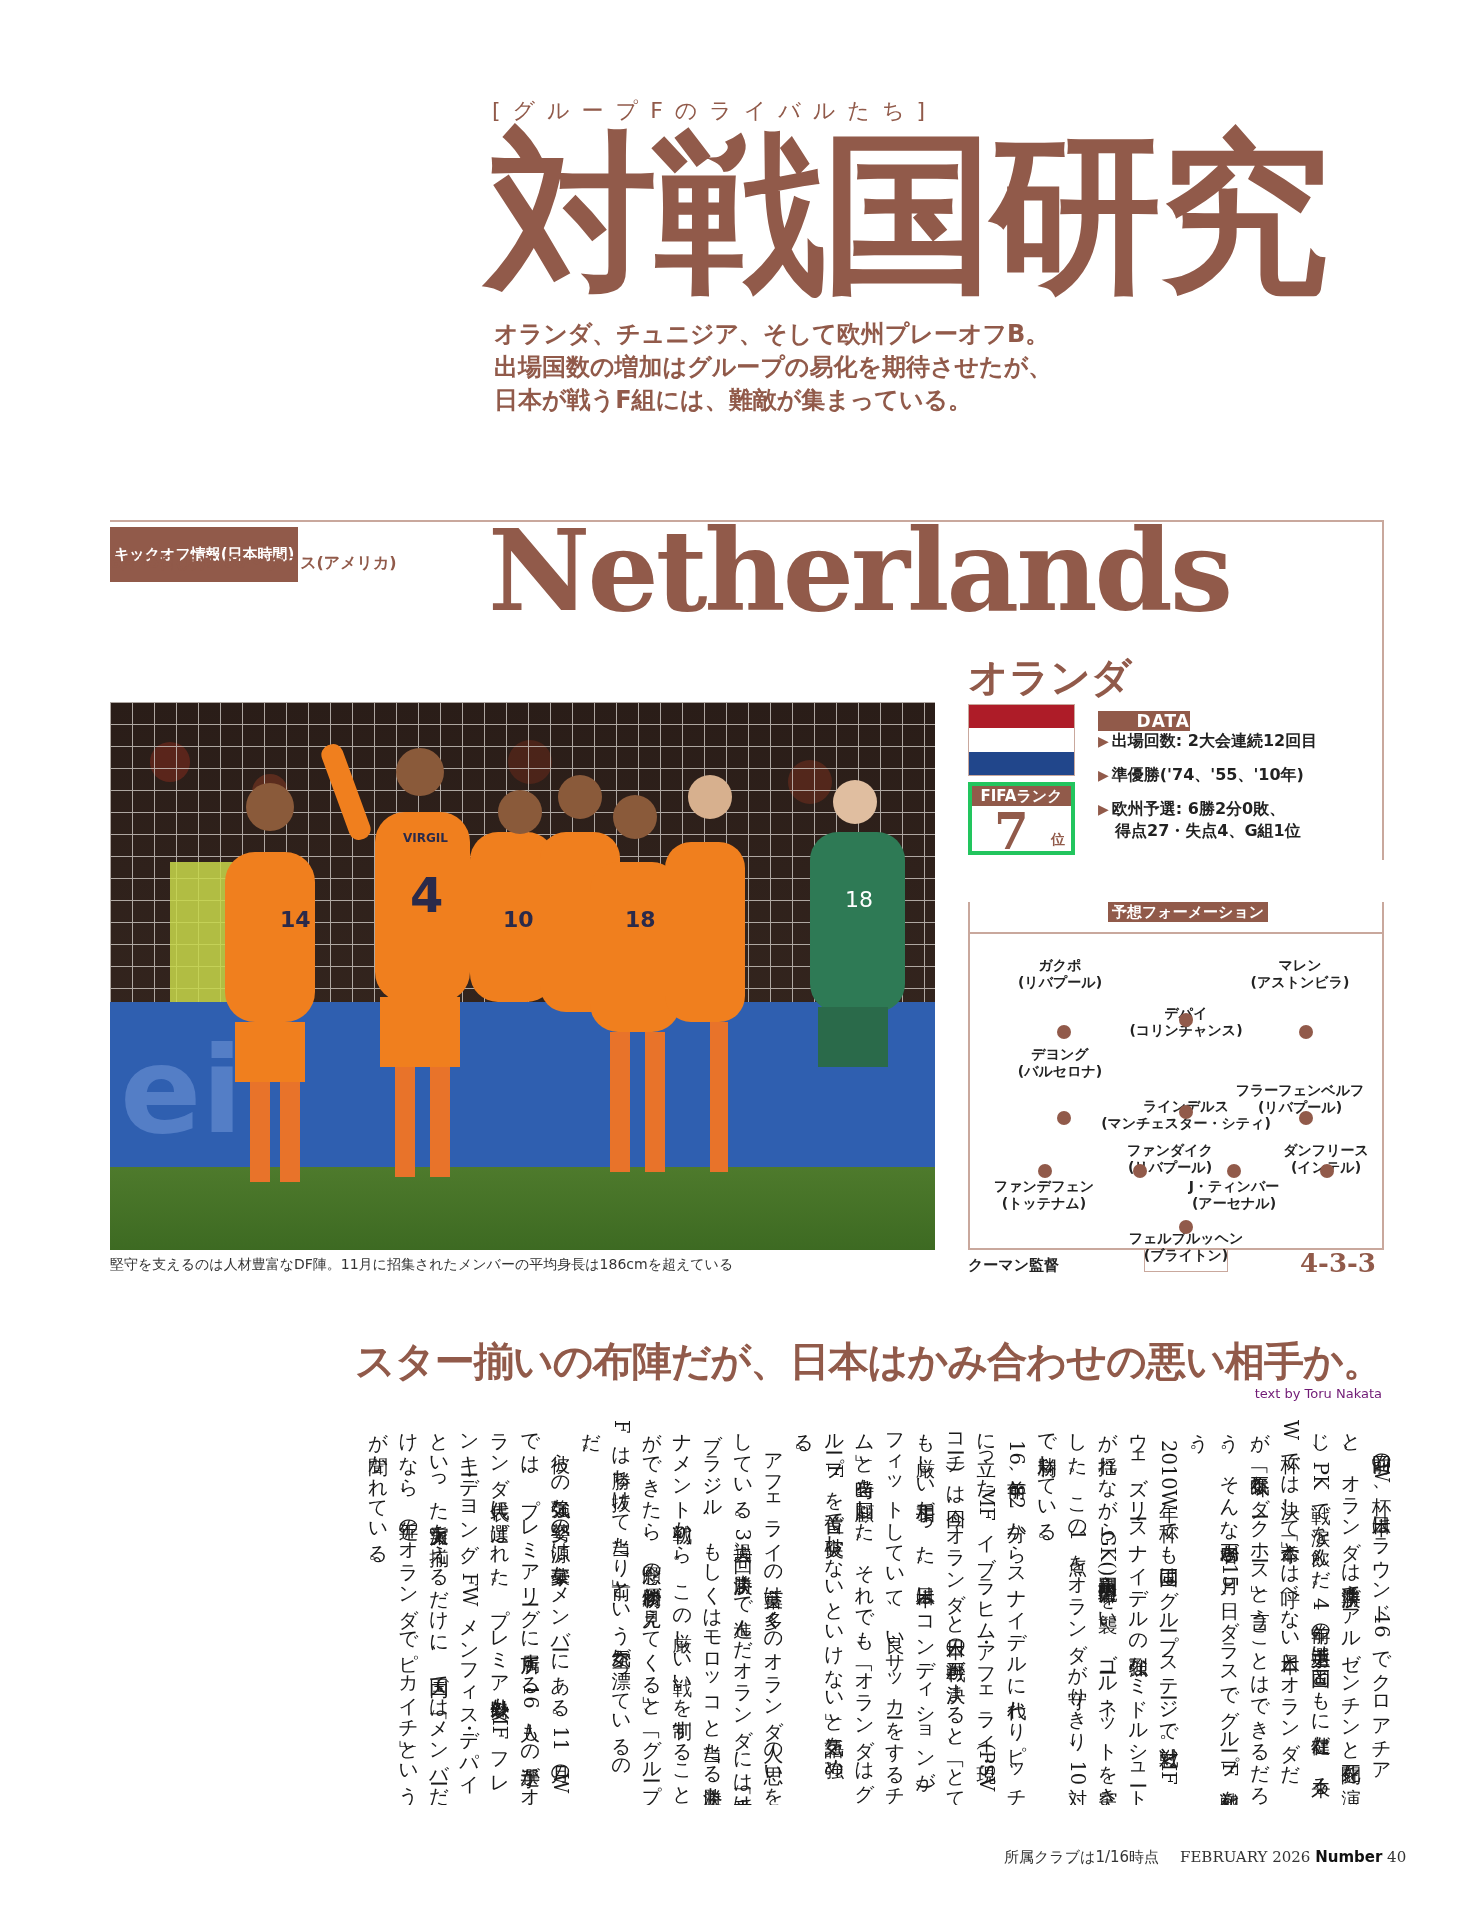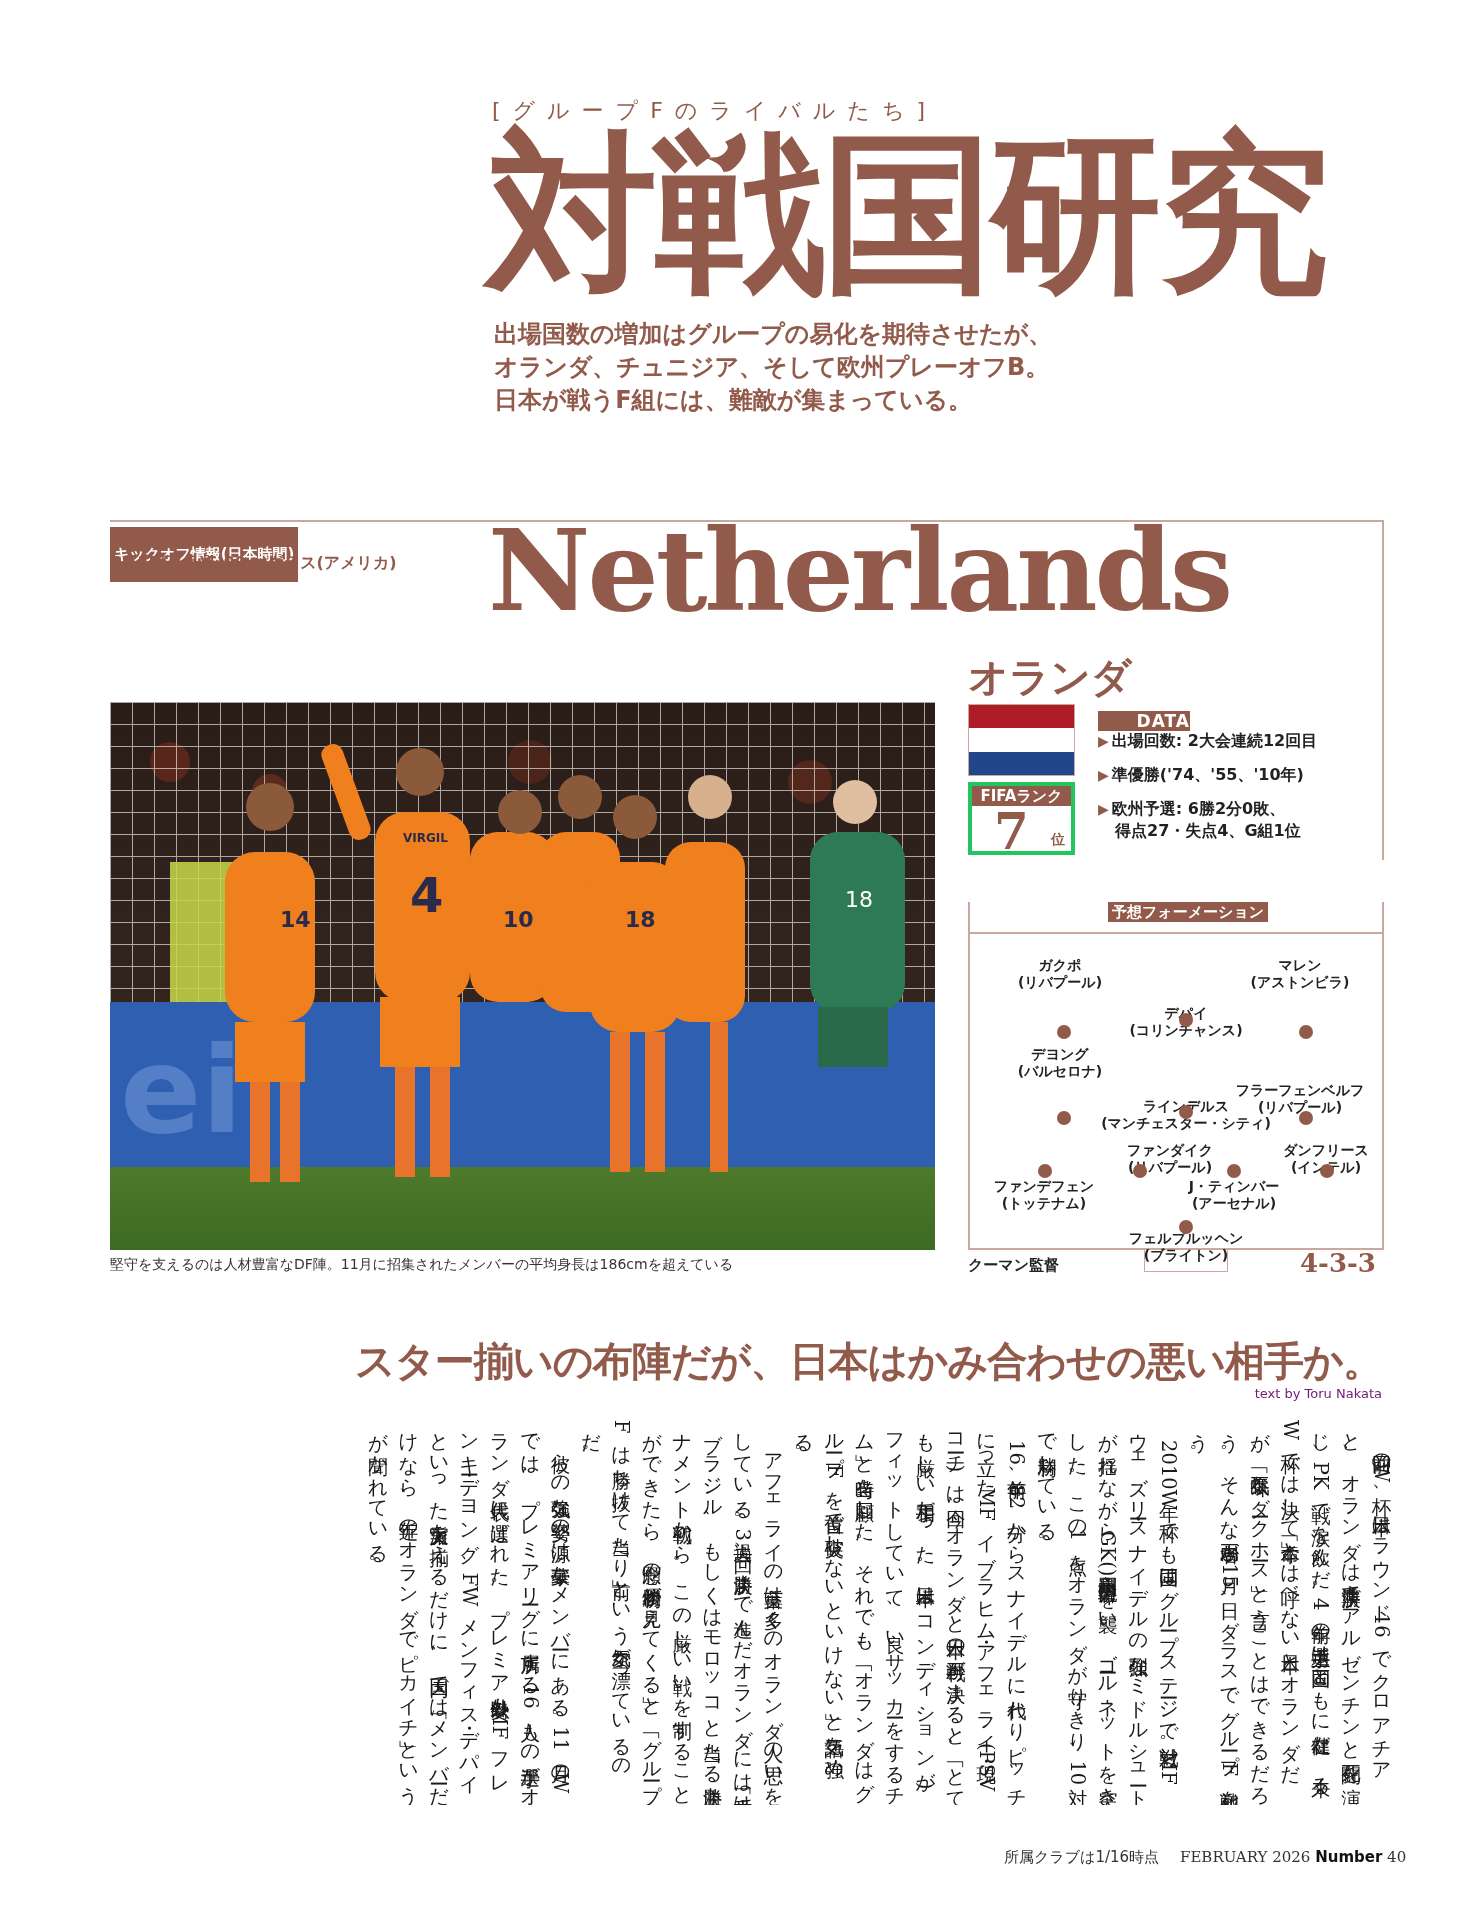--- a/index.html
+++ b/index.html
@@ -52,22 +52,22 @@
   .footer-note { left: 1004px; top: 1848px; font-size: 15px; color: #333; white-space: nowrap; }
   .footer-mag { left: 1180px; top: 1848px; font-family: "DejaVu Serif", serif; font-size: 15px; color: #333; white-space: nowrap; }
   .footer-mag b { font-family: "DejaVu Sans", sans-serif; font-weight: bold; color: #111; }
 </style>
 </head>
 <body>
 
 <div class="abs kicker">[グループFのライバルたち]</div>
 <div class="abs big-title">対戦国研究</div>
 <div class="abs lead">
+  <div>オランダ、チュニジア、そして欧州プレーオフB。</div>
   <div>出場国数の増加はグループの易化を期待させたが、</div>
-  <div>オランダ、チュニジア、そして欧州プレーオフB。</div>
   <div>日本が戦うF組には、難敵が集まっている。</div>
 </div>
 
 <div class="abs frame-top"></div>
 <div class="abs frame-right"></div>
 
 <div class="abs kick-label">キックオフ情報(日本時間)</div>
 <div class="abs kick-value">6月15日(月)5:00〜 ダラス(アメリカ)</div>
 
 <div class="abs country-en">Netherlands</div>

